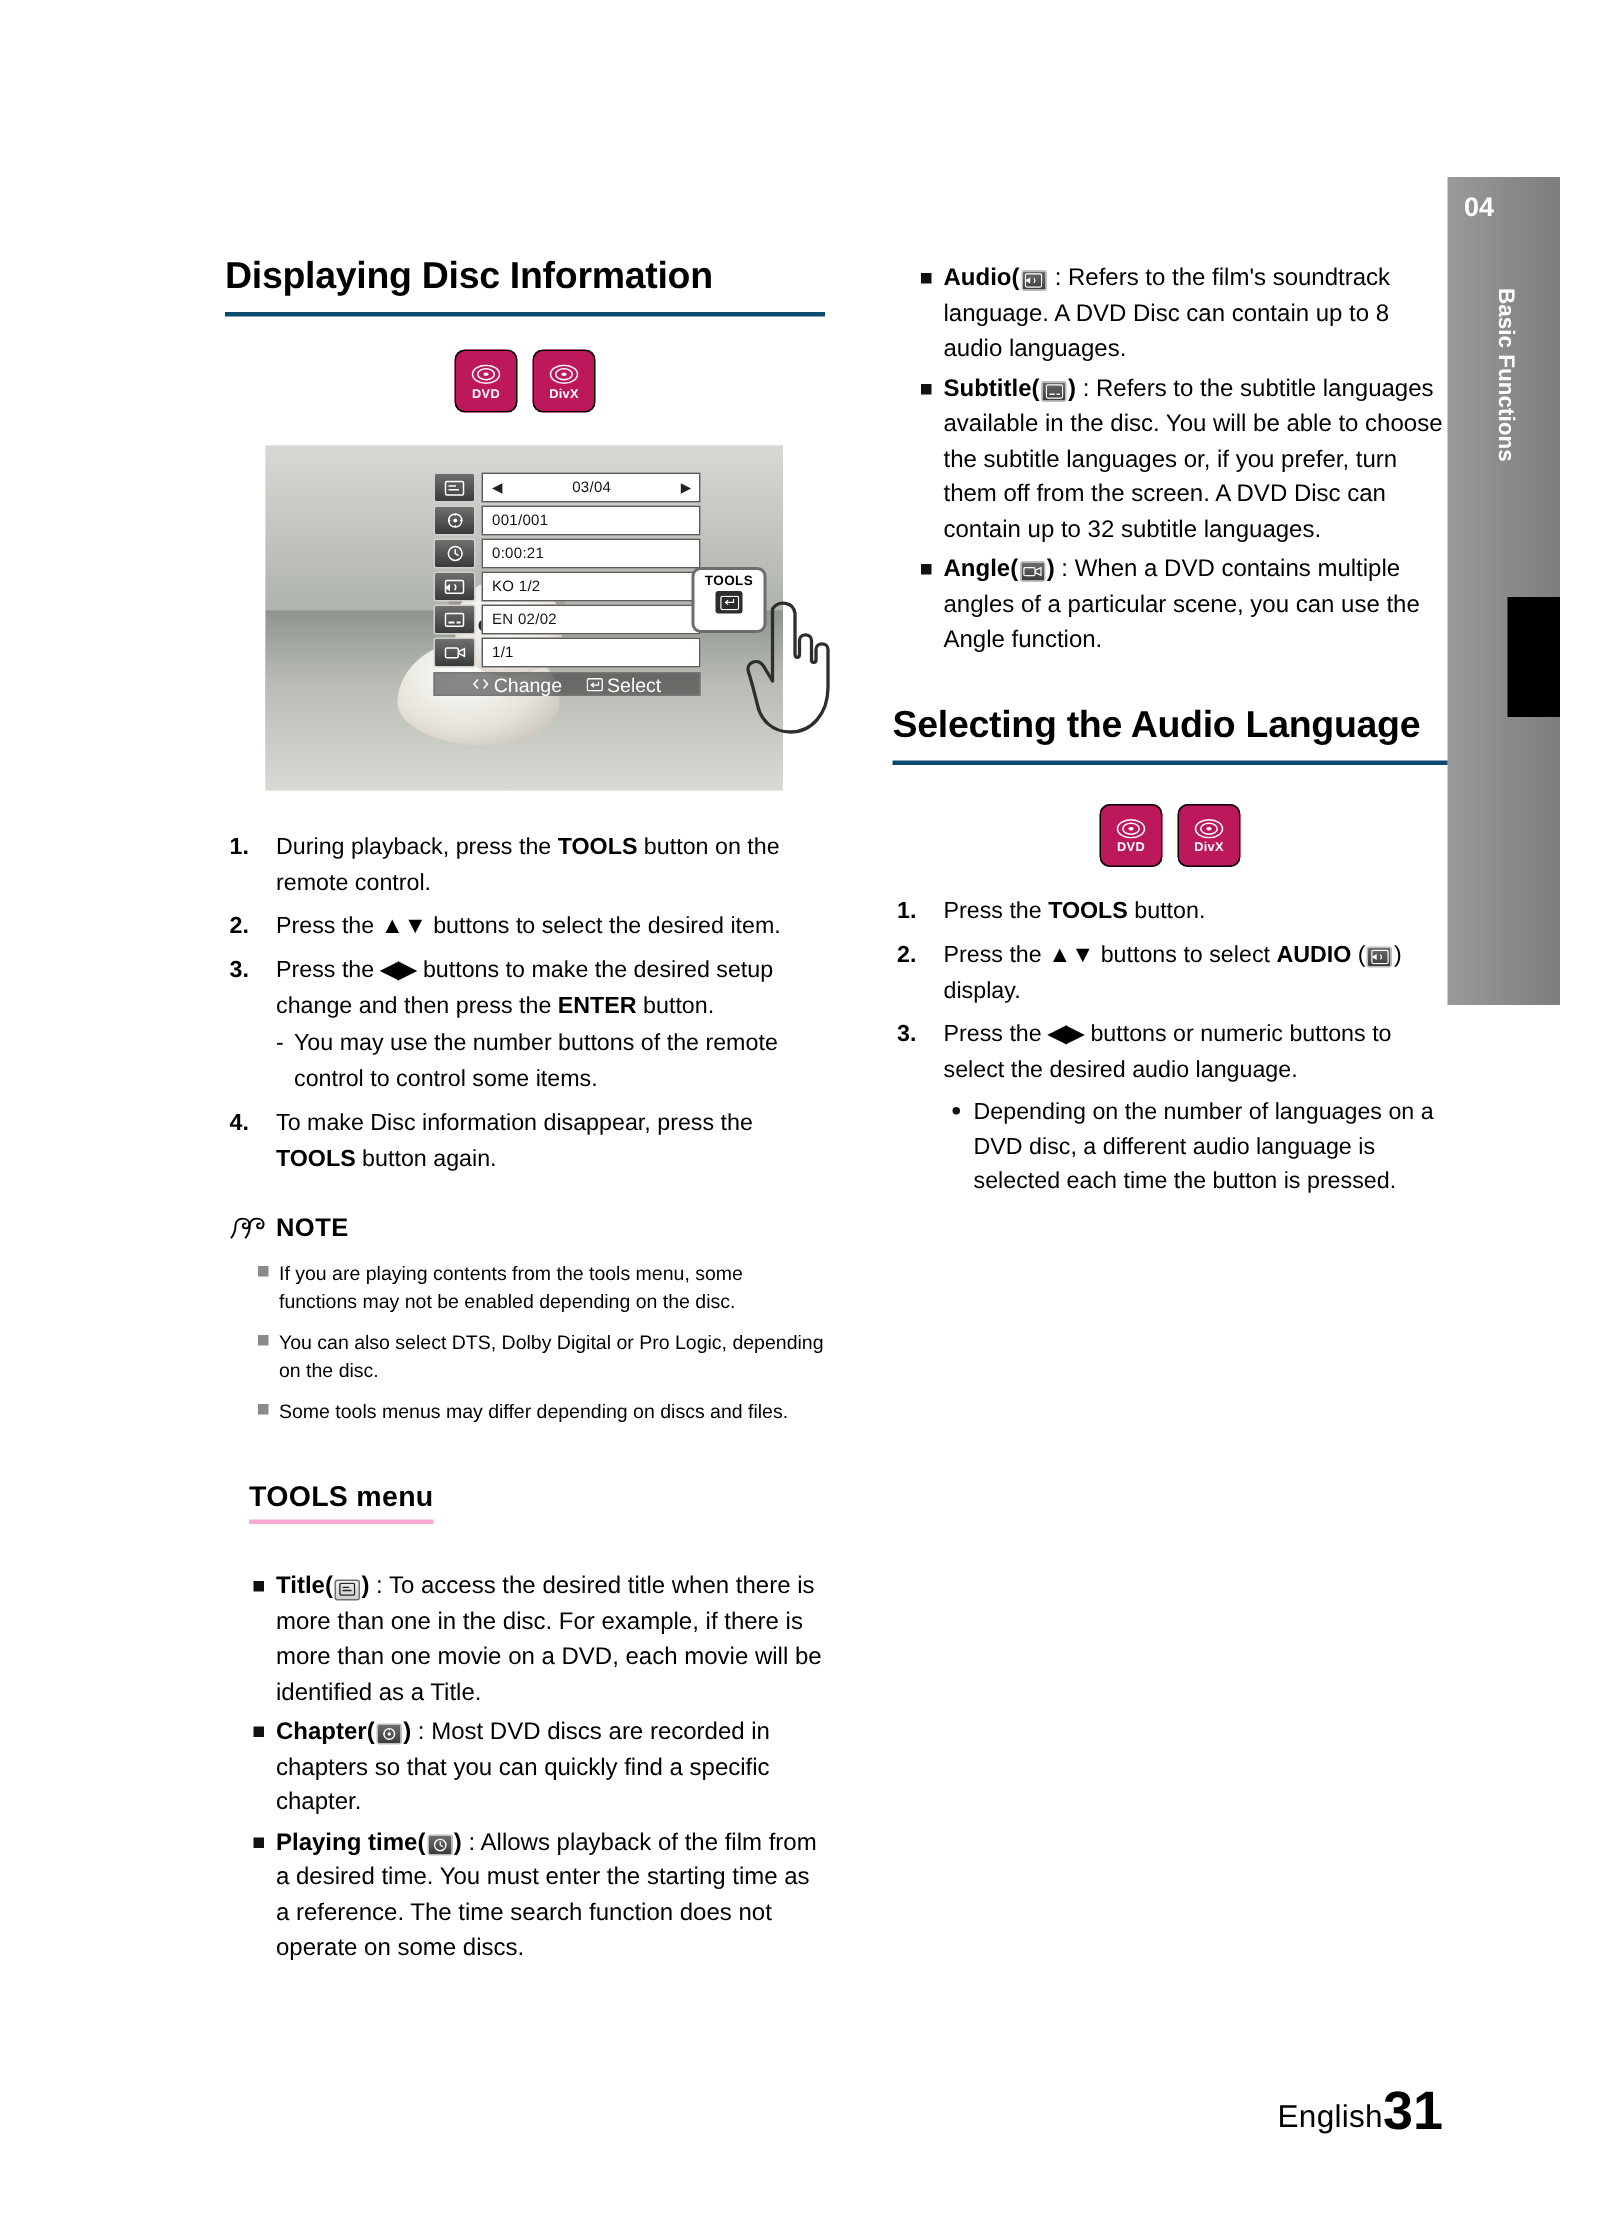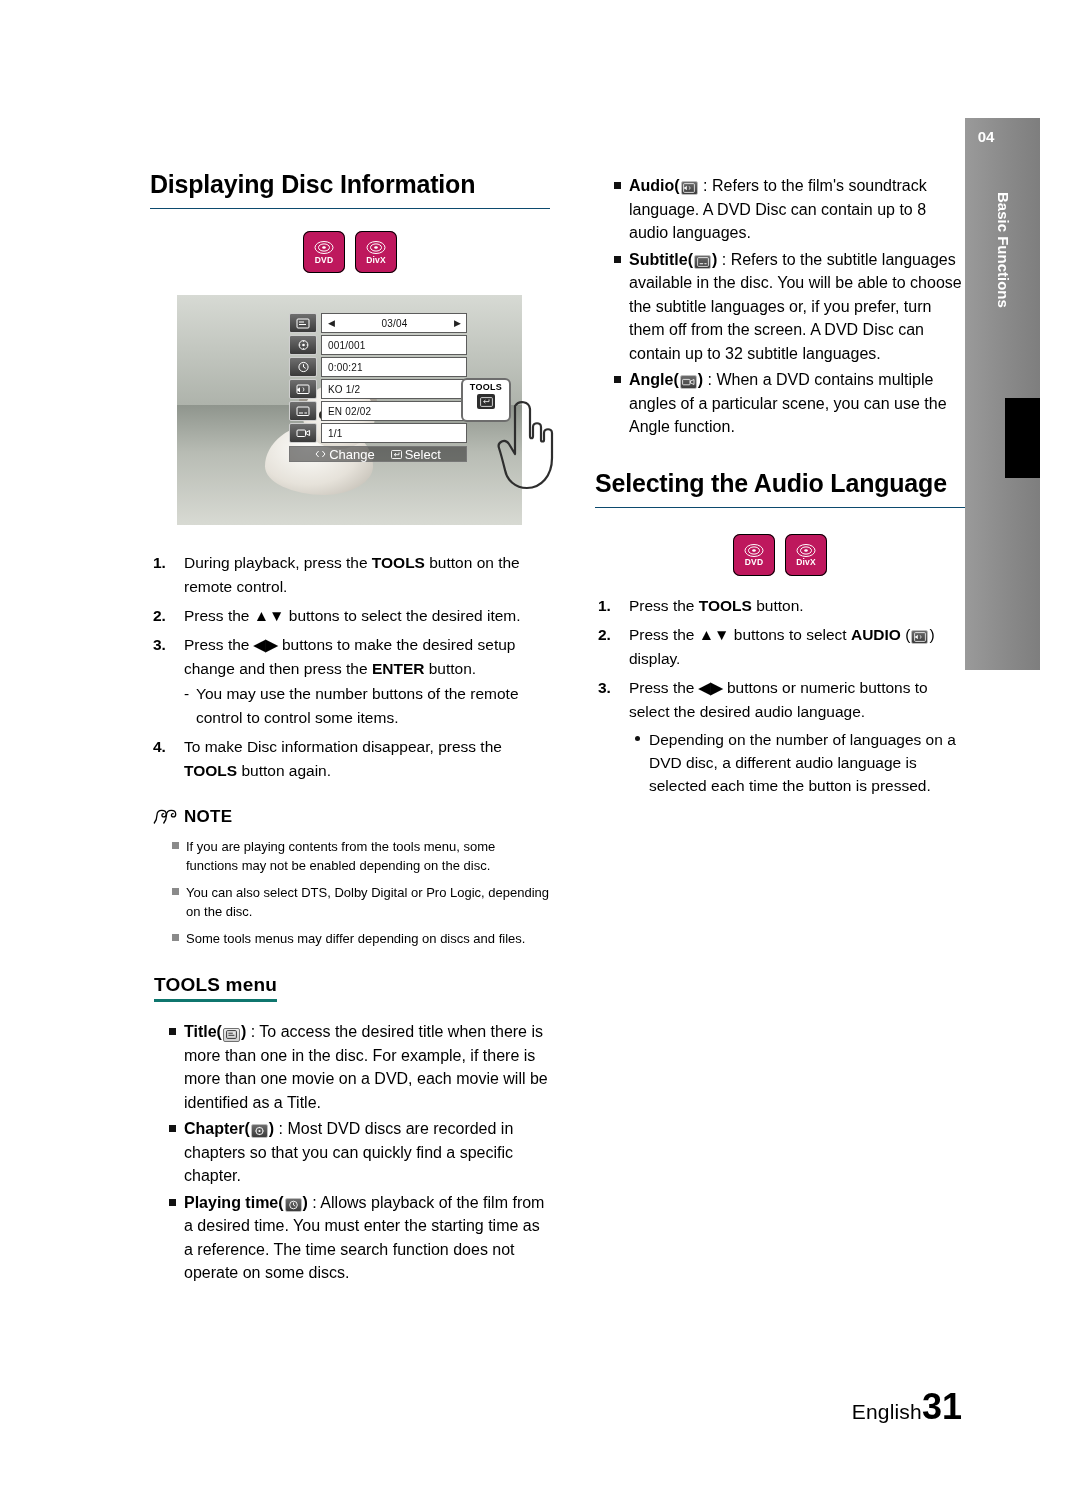--- a/index.html
+++ b/index.html
@@ -33,21 +33,21 @@
     width: 35px;
     height: 80px;
     background: #000000;
   }
   .edge-tab .tab-num {
     position: absolute;
     left: 0px;
     top: 10px;
     width: 42px;
     text-align: center;
-    font-size: 15px;
+    font-size: 18px;
     font-weight: bold;
     color: #ffffff;
     letter-spacing: 0px;
   }
   .edge-tab .tab-label {
     position: absolute;
     left: 0px;
     top: 38px;
     width: 42px;
     text-align: center;
@@ -80,30 +80,30 @@
     top: 170px;
     width: 370px;
   }
 
   
   h2.section {
     font-size: 25px;
     font-weight: bold;
     margin: 0 0 10px 0;
     padding: 0 0 9px 0;
-    border-bottom: 1px solid #0c4a6e;
+    border-bottom: 3px solid #0c4a6e;
     letter-spacing: -0.2px;
   }
   h3.subsection {
     font-size: 19px;
     font-weight: bold;
-    margin: 4px;
+    margin: 16px;
     padding: 0 0 3px 0;
     display: inline-block;
-    border-bottom: 3px solid #0f766e;
+    border-bottom: 3px solid #f9a8d4;
     letter-spacing: 0.2px;
   }
 
   
   .badge-row {
     display: flex;
     gap: 10px;
     justify-content: center;
     margin-top: 22px;
   }

